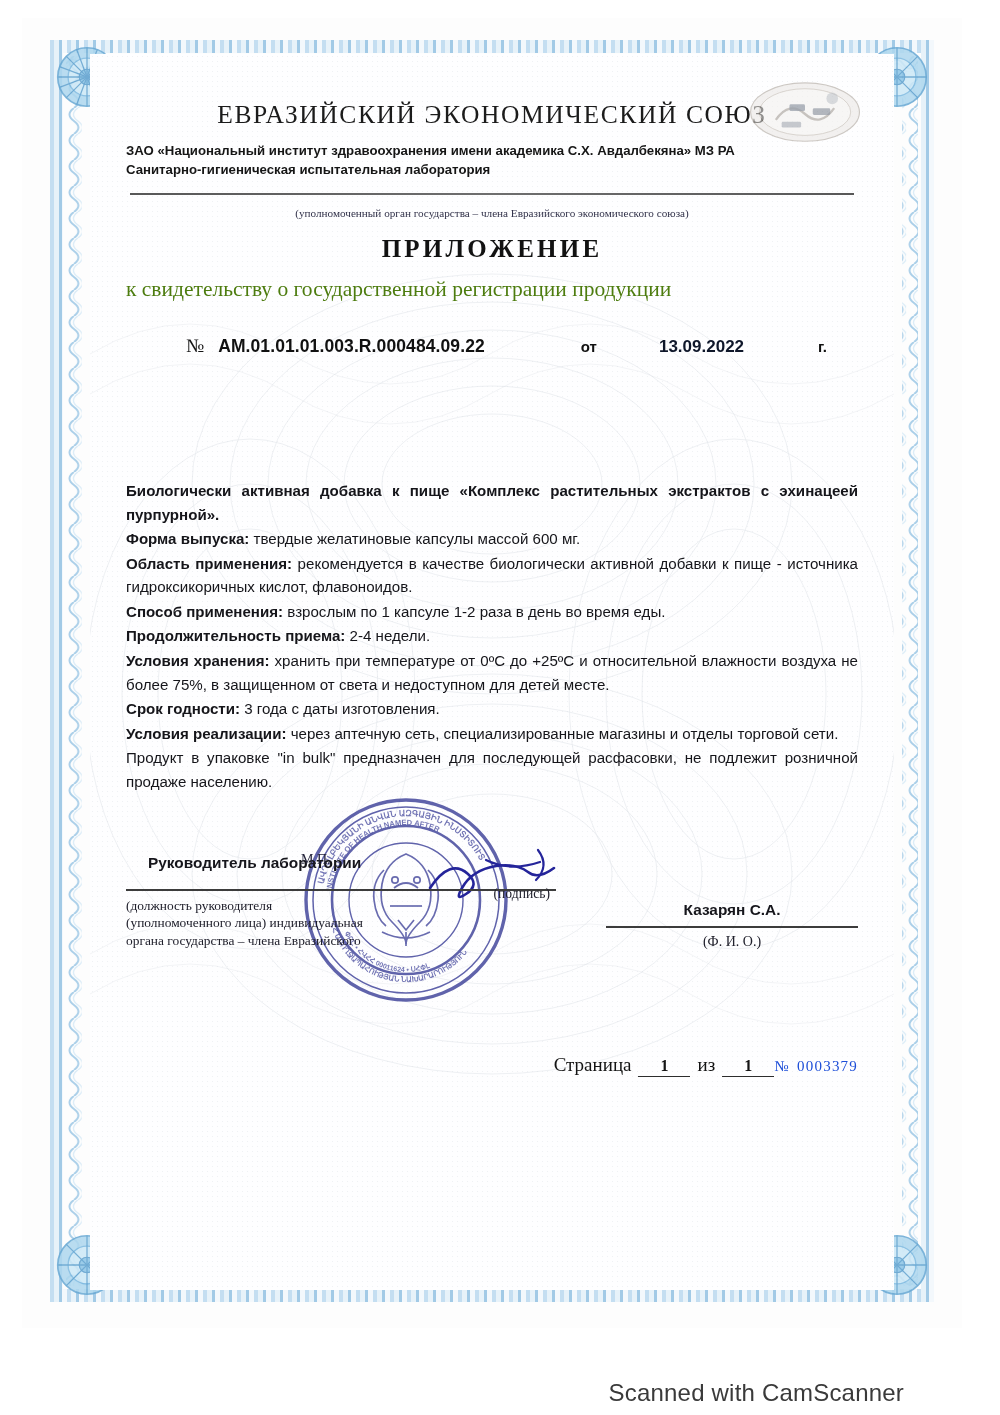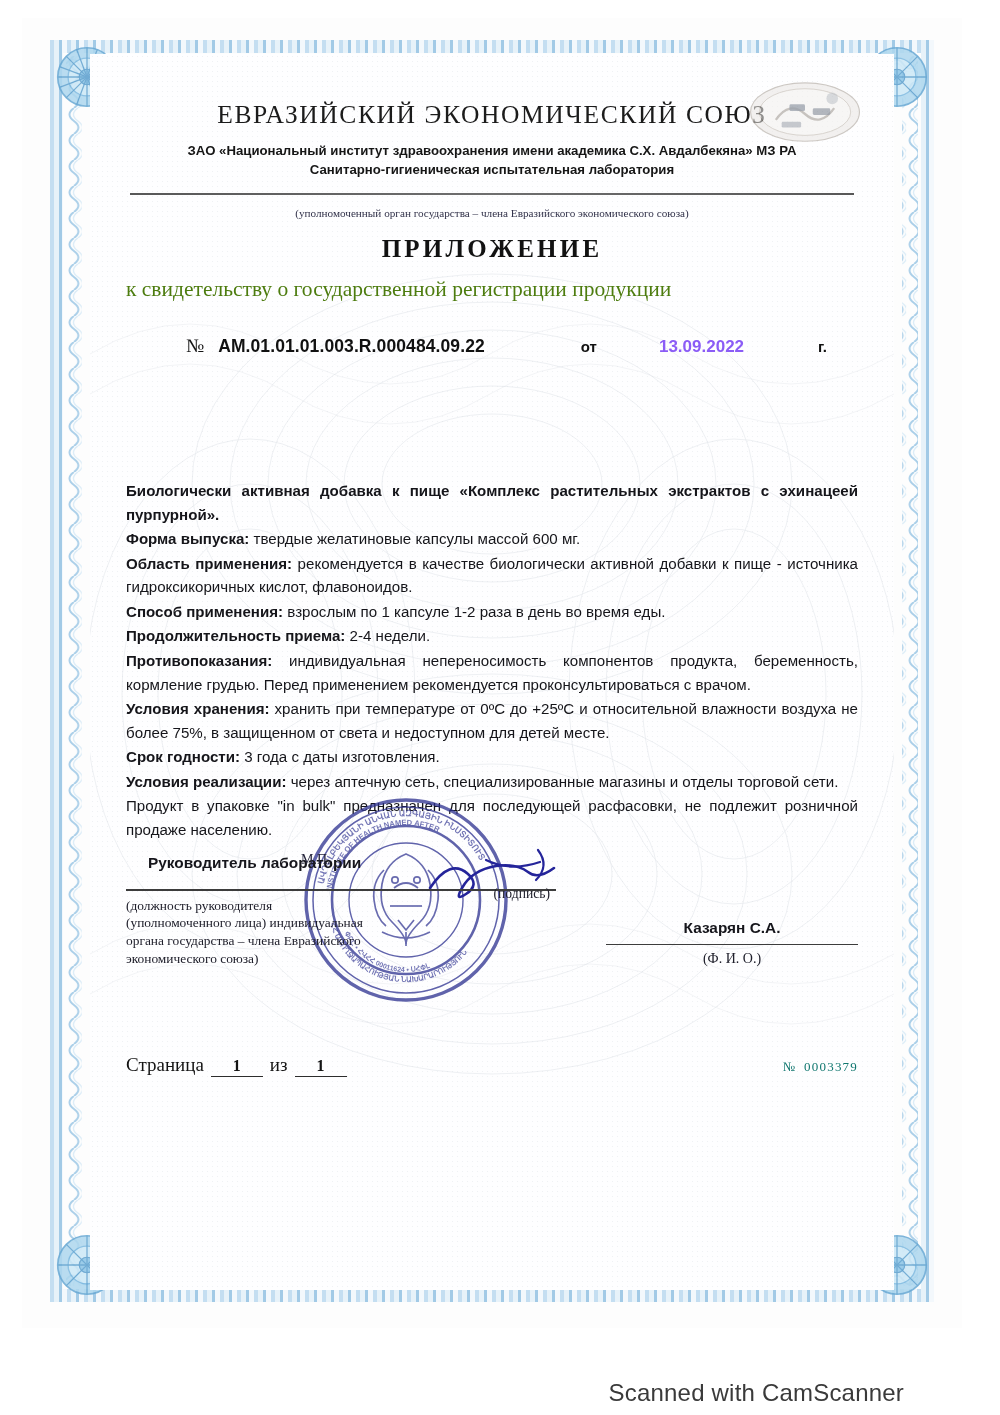--- a/index.html
+++ b/index.html
@@ -106,21 +106,20 @@
     font-weight: 400;
     color: #1b1b1b;
     margin-top: 46px;
     font-family: "Liberation Serif", serif;
   }
   .org-sub-wrap {
     position: relative;
     margin-top: 11px;
   }
   .org-sub1, .org-sub2 {
-    text-align: center;
     font-size: 13.2px;
     font-weight: bold;
     color: #161616;
     font-family: "Liberation Sans", sans-serif;
     line-height: 1.45;
   }
   .org-emblem {
     position: absolute;
     right: -6px;
     top: -62px;
@@ -183,21 +182,21 @@
   .ot-label {
     font-size: 15px;
     font-weight: bold;
     margin-left: 96px;
     color: #111;
   }
   .reg-date {
     font-size: 17px;
     font-weight: bold;
     margin-left: 62px;
-    color: #8b5cf6;
+    color: #0f172a;
   }
   .g-label {
     font-size: 15px;
     font-weight: bold;
     margin-left: 74px;
     color: #111;
   }
 
   
   .body-block {
@@ -303,43 +302,43 @@
   }
   .scribble svg { width:100%; height:100%; display:block; }
 
   
   .footer-row {
     position: absolute;
     left: 36px;
     right: 36px;
     top: 1000px;
     display: flex;
-    justify-content: space-between;
+    justify-content: flex-end;
     align-items: baseline;
   }
   .page-counter {
     font-size: 19px;
     color: #141414;
     font-family: "Liberation Serif", serif;
     display: flex;
     align-items: baseline;
     gap: 7px;
   }
   .pc-num {
     display: inline-block;
     min-width: 52px;
     text-align: center;
     border-bottom: 1.6px solid #2d2d2d;
     font-size: 16px;
     font-weight: bold;
     padding-bottom: 1px;
   }
   .serial {
-    font-size: 13px;
-    color: #0f766e;
+    font-size: 15px;
+    color: #1d4ed8;
     font-family: "Liberation Serif", serif;
     letter-spacing: .6px;
   }
   .serial .sn { font-weight: 400; margin-left: 8px; letter-spacing: 1.2px; }
 
   
   .camscanner {
     position: absolute;
     right: 96px;
     bottom: 8px;
@@ -510,21 +509,20 @@
 
       <div class="body-block">
         <p class="p-justify">
           <span class="lbl">Биологически активная добавка к пище «Комплекс растительных экстрактов с эхинацеей пурпурной».</span>
         </p>
         <div id="body-items">
             <p class="p-left"><span class="lbl">Форма выпуска:</span><span> твердые желатиновые капсулы массой 600 мг.</span></p>
             <p class="p-justify"><span class="lbl">Область применения:</span><span> рекомендуется в качестве биологически активной добавки к пище - источника гидроксикоричных кислот, флавоноидов.</span></p>
             <p class="p-left"><span class="lbl">Способ применения:</span><span> взрослым по 1 капсуле 1-2 раза в день во время еды.</span></p>
             <p class="p-left"><span class="lbl">Продолжительность приема:</span><span> 2-4 недели.</span></p>
-            <p class="p-justify"><span class="lbl">Противопоказания:</span><span> индивидуальная непереносимость компонентов продукта, беременность, кормление грудью. Перед применением рекомендуется проконсультироваться с врачом.</span></p>
             <p class="p-justify"><span class="lbl">Условия хранения:</span><span> хранить при температуре от 0ºС до +25ºС и относительной влажности воздуха не более 75%, в защищенном от света и недоступном для детей месте.</span></p>
             <p class="p-left"><span class="lbl">Срок годности:</span><span> 3 года с даты изготовления.</span></p>
             <p class="p-justify"><span class="lbl">Условия реализации:</span><span> через аптечную сеть, специализированные магазины и отделы торговой сети.</span></p>
             <p class="p-justify"><span>Продукт в упаковке "in bulk" предназначен для последующей расфасовки, не подлежит розничной продаже населению.</span></p>
           </div>
       </div>
 
       <div class="sig-area">
 
         <div class="stamp">
@@ -571,21 +569,20 @@
         <div class="sig-row">
           <div class="sig-left">
             <div class="sig-title">Руководитель лаборатории</div>
             <div class="sig-line"></div>
             <div class="mp-mark">М.П.</div>
             <div class="podpis-mark">(подпись)</div>
             <div class="sig-caption">
               <div>(должность руководителя</div>
               <div>(уполномоченного лица) индивидуальная</div>
               <div>органа государства – члена Евразийского</div>
-              <div>экономического союза)</div>
             </div>
           </div>
 
           <div class="sig-right">
             <div class="sig-name">Казарян С.А.</div>
             <div class="sig-line"></div>
             <div class="sig-caption-center">(Ф. И. О.)</div>
           </div>
         </div>
       </div>

